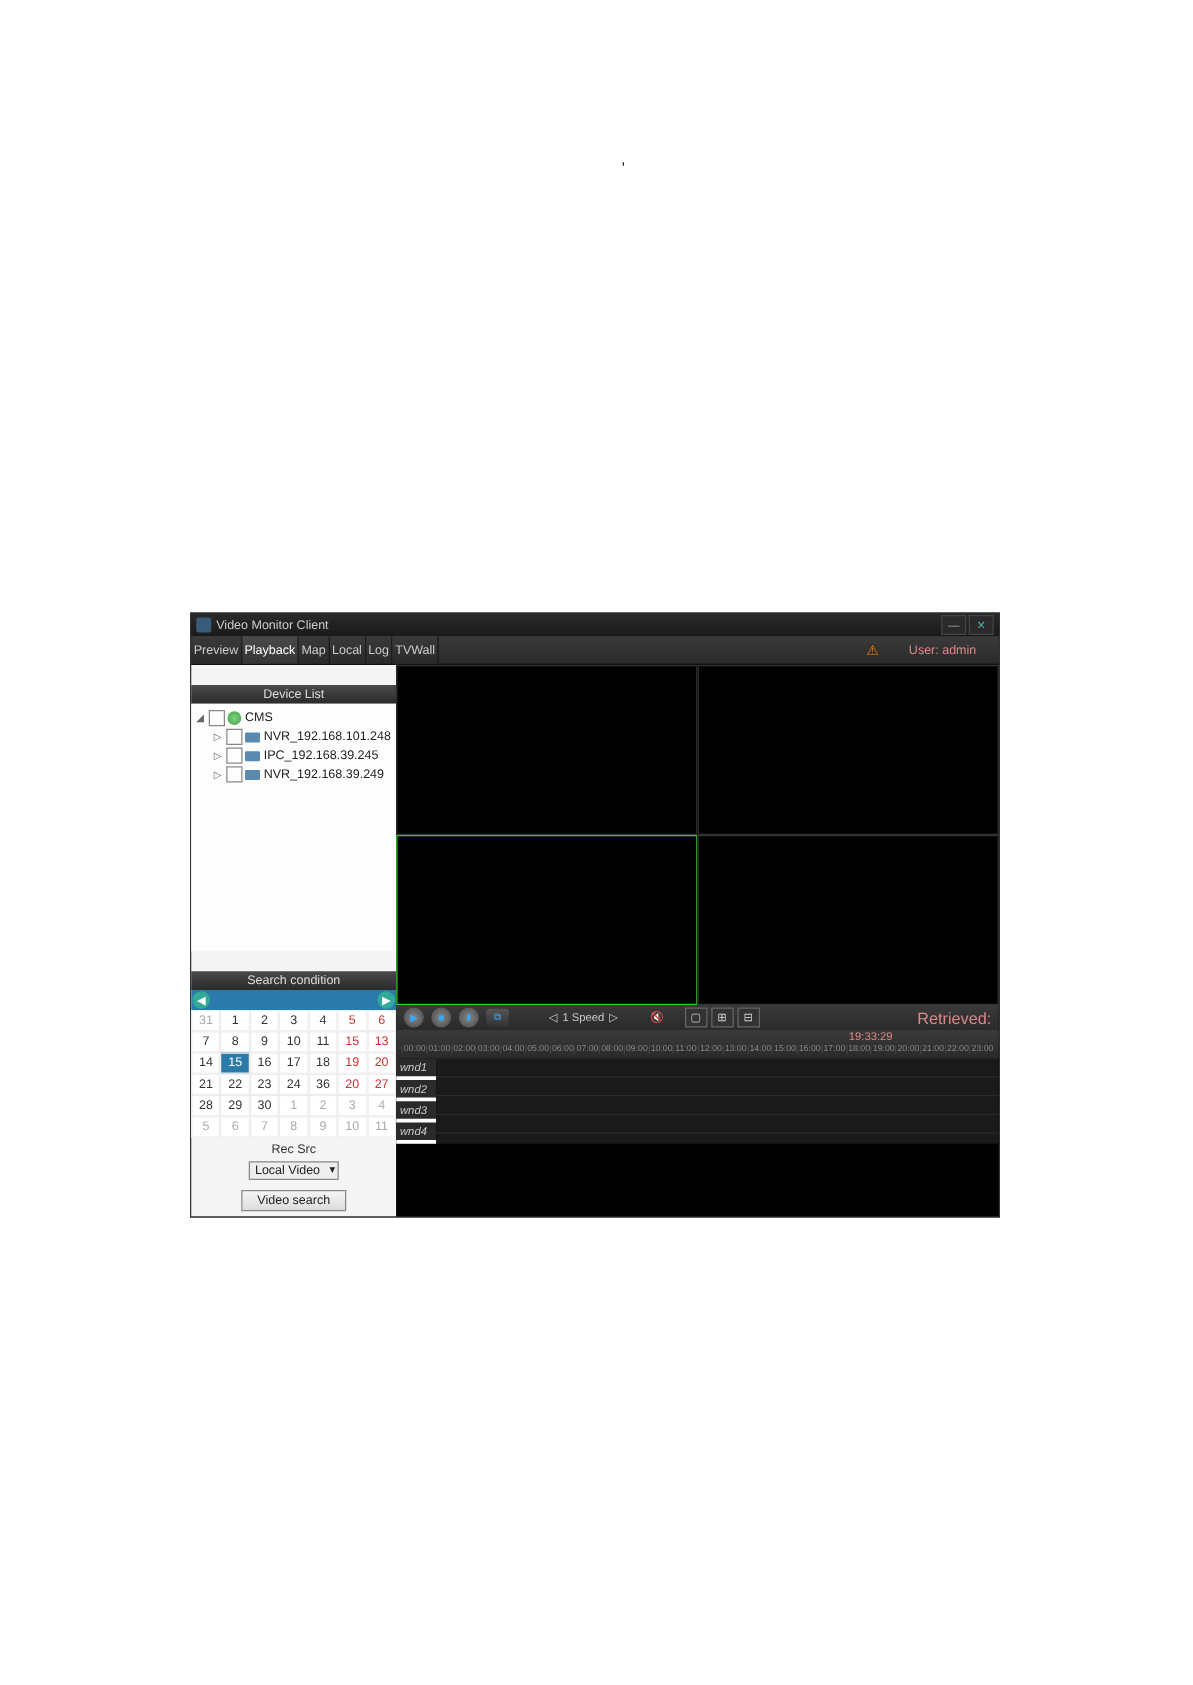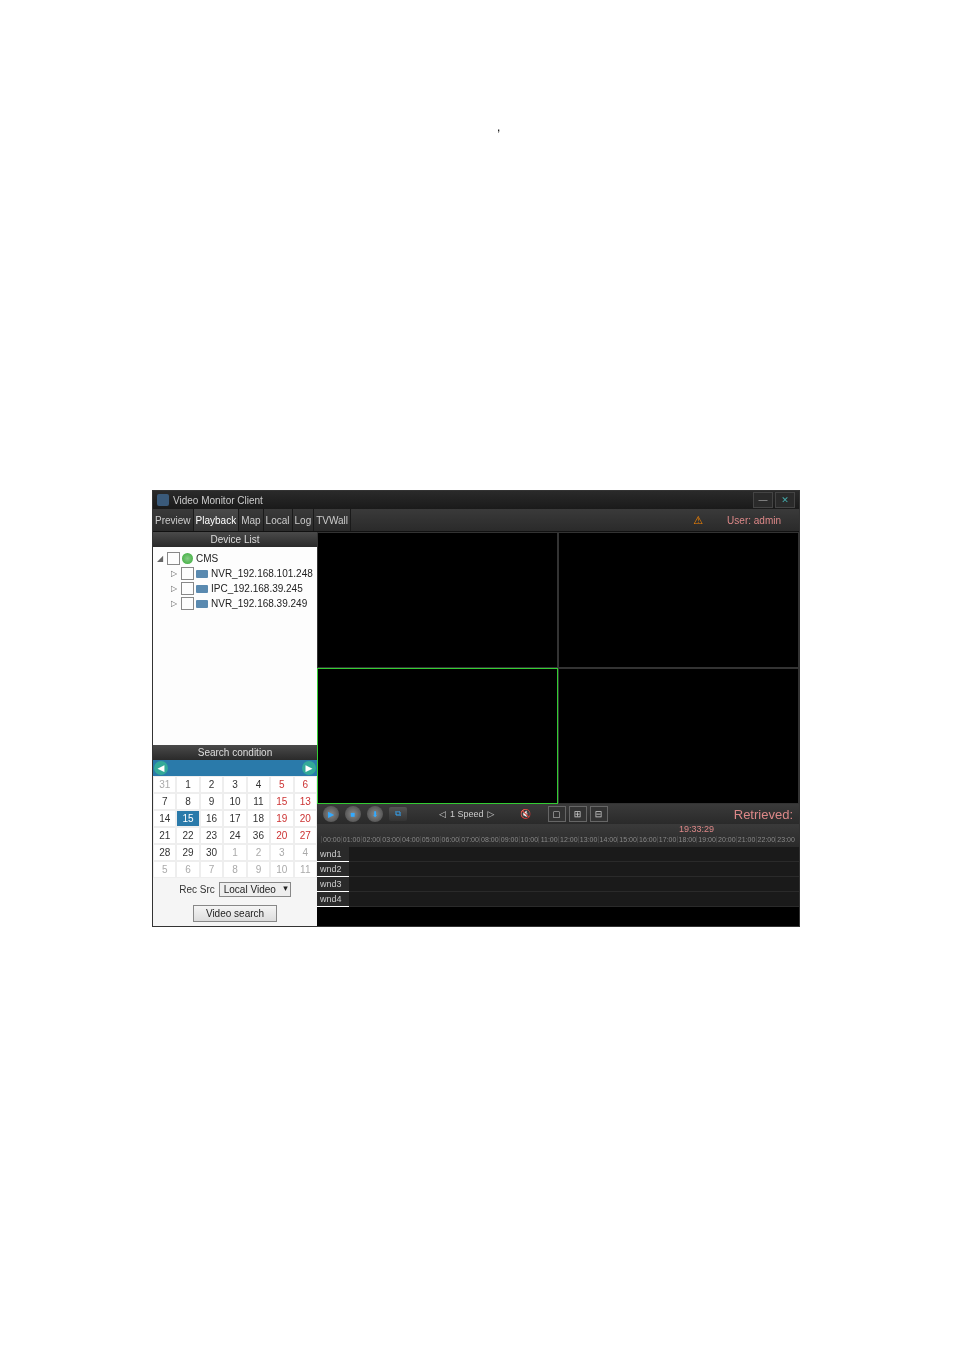--- a/index.html
+++ b/index.html
@@ -114,20 +114,21 @@
   color: #222;
   display: flex;
   flex-direction: column;
 }
 .panel-header {
   background: linear-gradient(#4a4a4a, #2a2a2a);
   color: #ddd;
   font-size: 10px;
   text-align: center;
   padding: 2px 0;
+  margin-top: 16px;
 }
 .device-tree {
   flex: 1;
   background: #fdfdfd;
   padding: 4px 2px;
   font-size: 10px;
   min-height: 190px;
 }
 .tree-item {
   display: flex;
@@ -212,20 +213,21 @@
   background: #2a7aaa;
   color: #fff;
 }
 .search-row {
   display: flex;
   align-items: center;
   justify-content: center;
   padding: 4px;
   gap: 4px;
   font-size: 10px;
+  flex-direction: column;
 }
 .search-row .lbl { color: #333; }
 .sel {
   border: 1px solid #888;
   background: #eee;
   padding: 1px 14px 1px 4px;
   font-size: 10px;
   position: relative;
   cursor: pointer;
 }
@@ -312,21 +314,20 @@
 }
 .controls-bar .flex { flex: 1; }
 .retrieved {
   color: #d88;
   font-size: 13px;
 }
 .timeline-row {
   background: linear-gradient(#3a3a3a, #2a2a2a);
   padding: 2px 0;
   position: relative;
-  text-align: center;
 }
 .time-label {
   color: #d88;
   font-size: 9px;
   position: absolute;
   top: 0;
   left: 362px;
 }
 .hours {
   display: flex;
@@ -345,23 +346,24 @@
 }
 .wnd-labels {
   width: 32px;
   background: #2a2a2a;
 }
 .wnd-label {
   height: 14px;
   color: #ccc;
   font-size: 9px;
   padding-left: 3px;
-  border-bottom: 1px solid #ffffff;
-  display: flex;
-  align-items: center;
+  border-bottom: 3px solid #ffffff;
+  display: flex;
+  align-items: center;
+  font-style: italic;
 }
 .wnd-tracks {
   flex: 1;
   background: #1a1a1a;
 }
 .wnd-track {
   height: 14px;
   border-bottom: 1px solid #2a2a2a;
 }
 </style>

